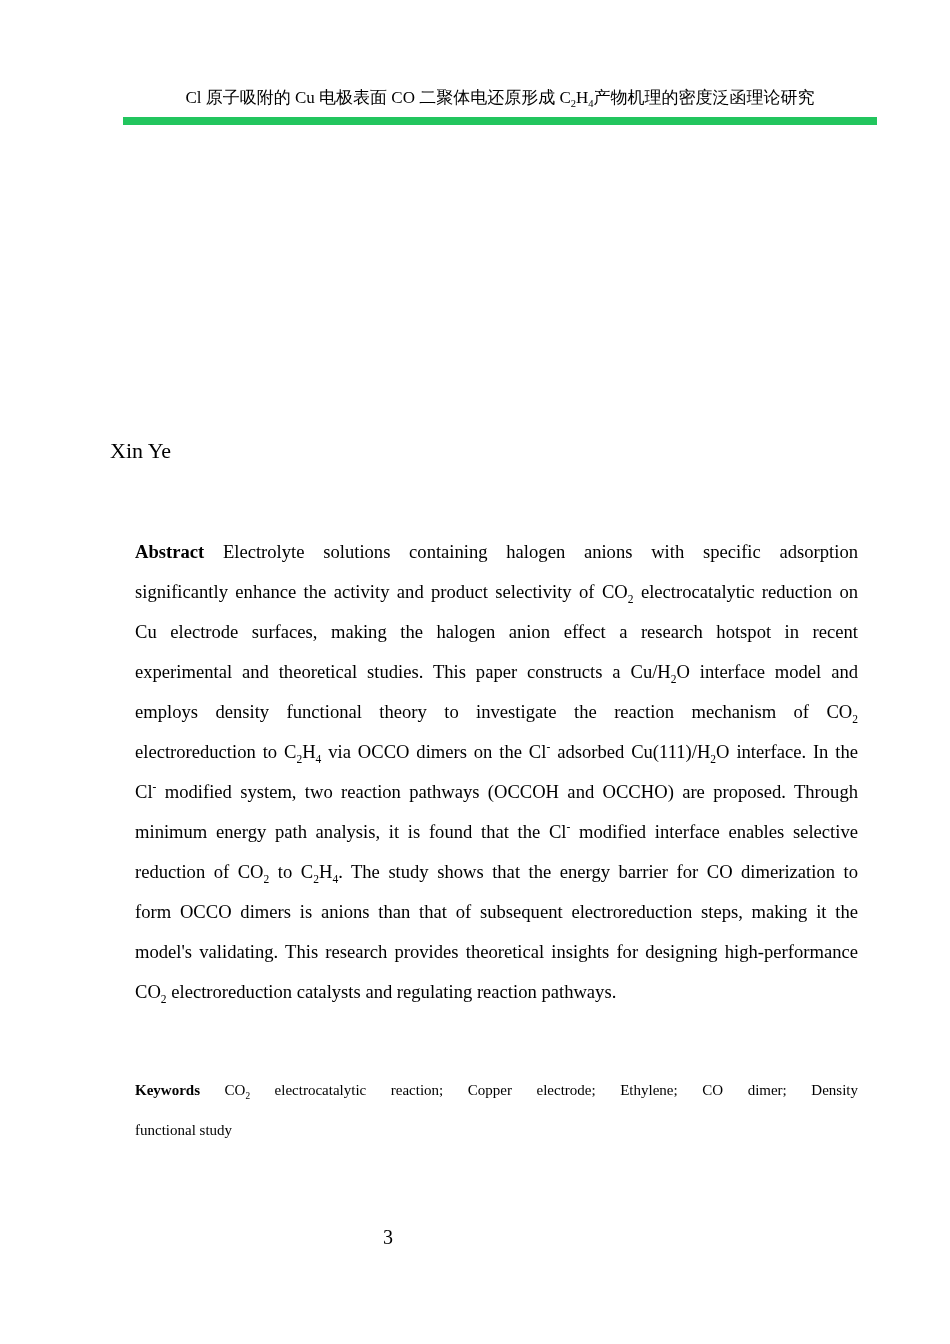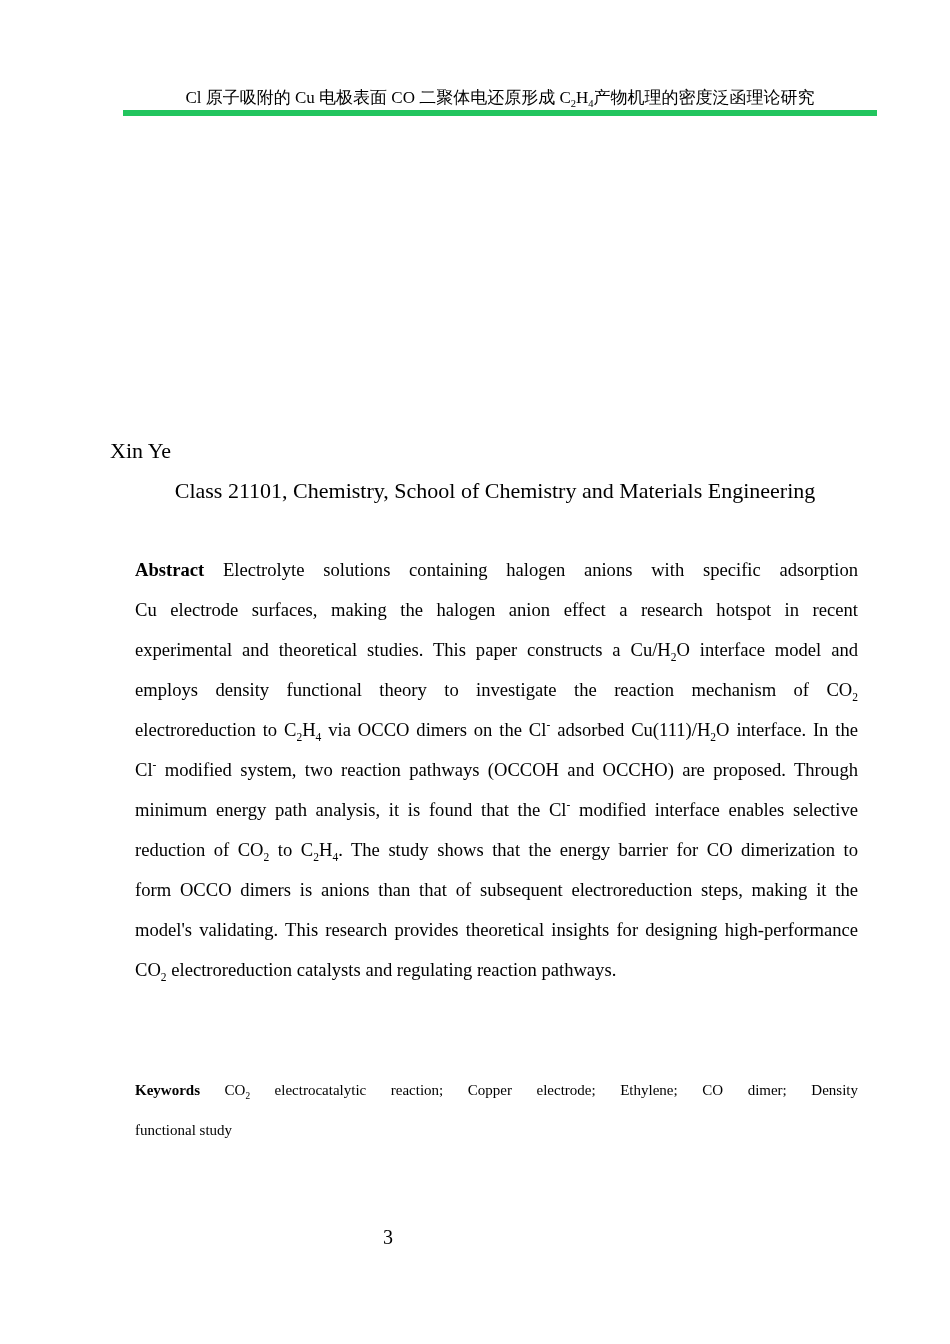--- a/index.html
+++ b/index.html
@@ -8,40 +8,41 @@
     width:950px;height:1344px;
     background:#ffffff;
     color:#000;
     font-family:"Liberation Serif","DejaVu Serif",serif;
     overflow:hidden;
   }
   .running-header{
     position:absolute;left:123px;top:86px;width:754px;
     text-align:center;
     font-size:17px;line-height:24px;
-    border-bottom:6px solid #22c55e;
+    padding-bottom:7px;
+    border-bottom:8px solid #22c55e;
     white-space:nowrap;
   }
   .paper-title{
     position:absolute;left:110px;top:125px;width:770px;
     text-align:center;
     font-size:29px;line-height:80px;
   }
   .author-name{
     position:absolute;left:110px;top:437px;width:770px;
     text-align:left;
     font-size:22px;line-height:28px;
   }
   .author-affiliation{
     position:absolute;left:110px;top:477px;width:770px;
     text-align:center;
     font-size:22px;line-height:28px;
   }
   .abstract-block{
-    position:absolute;left:135px;top:550px;width:723px;
+    position:absolute;left:135px;top:532px;width:723px;
     font-size:18.6px;line-height:40px;
     text-align:left;
   }
   .keywords-block{
     position:absolute;left:135px;top:1070px;width:723px;
     font-size:15px;line-height:40px;
     text-align:left;
   }
   .line{display:block;}
   .line.just{text-align:justify;text-align-last:justify;}
@@ -58,24 +59,24 @@
 
 <div class="page">
 
   <div class="running-header">
     <span>Cl 原子吸附的 Cu 电极表面 CO 二聚体电还原形成 C<sub>2</sub>H<sub>4</sub>产物机理的密度泛函理论研究</span>
   </div>
 
 
   <div class="author-name">Xin Ye</div>
 
-  <div class="author-affiliation">Class 21101, Chemistry, School of Chemistry and Materials Engineering</div>
 
   <div class="abstract-block">
       <div class="line just"><strong>Abstract</strong> Electrolyte solutions containing halogen anions with specific adsorption</div>
+      <div class="line just">significantly enhance the activity and product selectivity of CO<sub>2</sub> electrocatalytic reduction on</div>
       <div class="line just">Cu electrode surfaces, making the halogen anion effect a research hotspot in recent</div>
       <div class="line just">experimental and theoretical studies. This paper constructs a Cu/H<sub>2</sub>O interface model and</div>
       <div class="line just">employs density functional theory to investigate the reaction mechanism of CO<sub>2</sub></div>
       <div class="line just">electroreduction to C<sub>2</sub>H<sub>4</sub> via OCCO dimers on the Cl<sup>-</sup> adsorbed Cu(111)/H<sub>2</sub>O interface. In the</div>
       <div class="line just">Cl<sup>-</sup> modified system, two reaction pathways (OCCOH and OCCHO) are proposed. Through</div>
       <div class="line just">minimum energy path analysis, it is found that the Cl<sup>-</sup> modified interface enables selective</div>
       <div class="line just">reduction of CO<sub>2</sub> to C<sub>2</sub>H<sub>4</sub>. The study shows that the energy barrier for CO dimerization to</div>
       <div class="line just">form OCCO dimers is anions than that of subsequent electroreduction steps, making it the</div>
       <div class="line just">model's validating. This research provides theoretical insights for designing high-performance</div>
       <div class="line">CO<sub>2</sub> electroreduction catalysts and regulating reaction pathways.</div>

